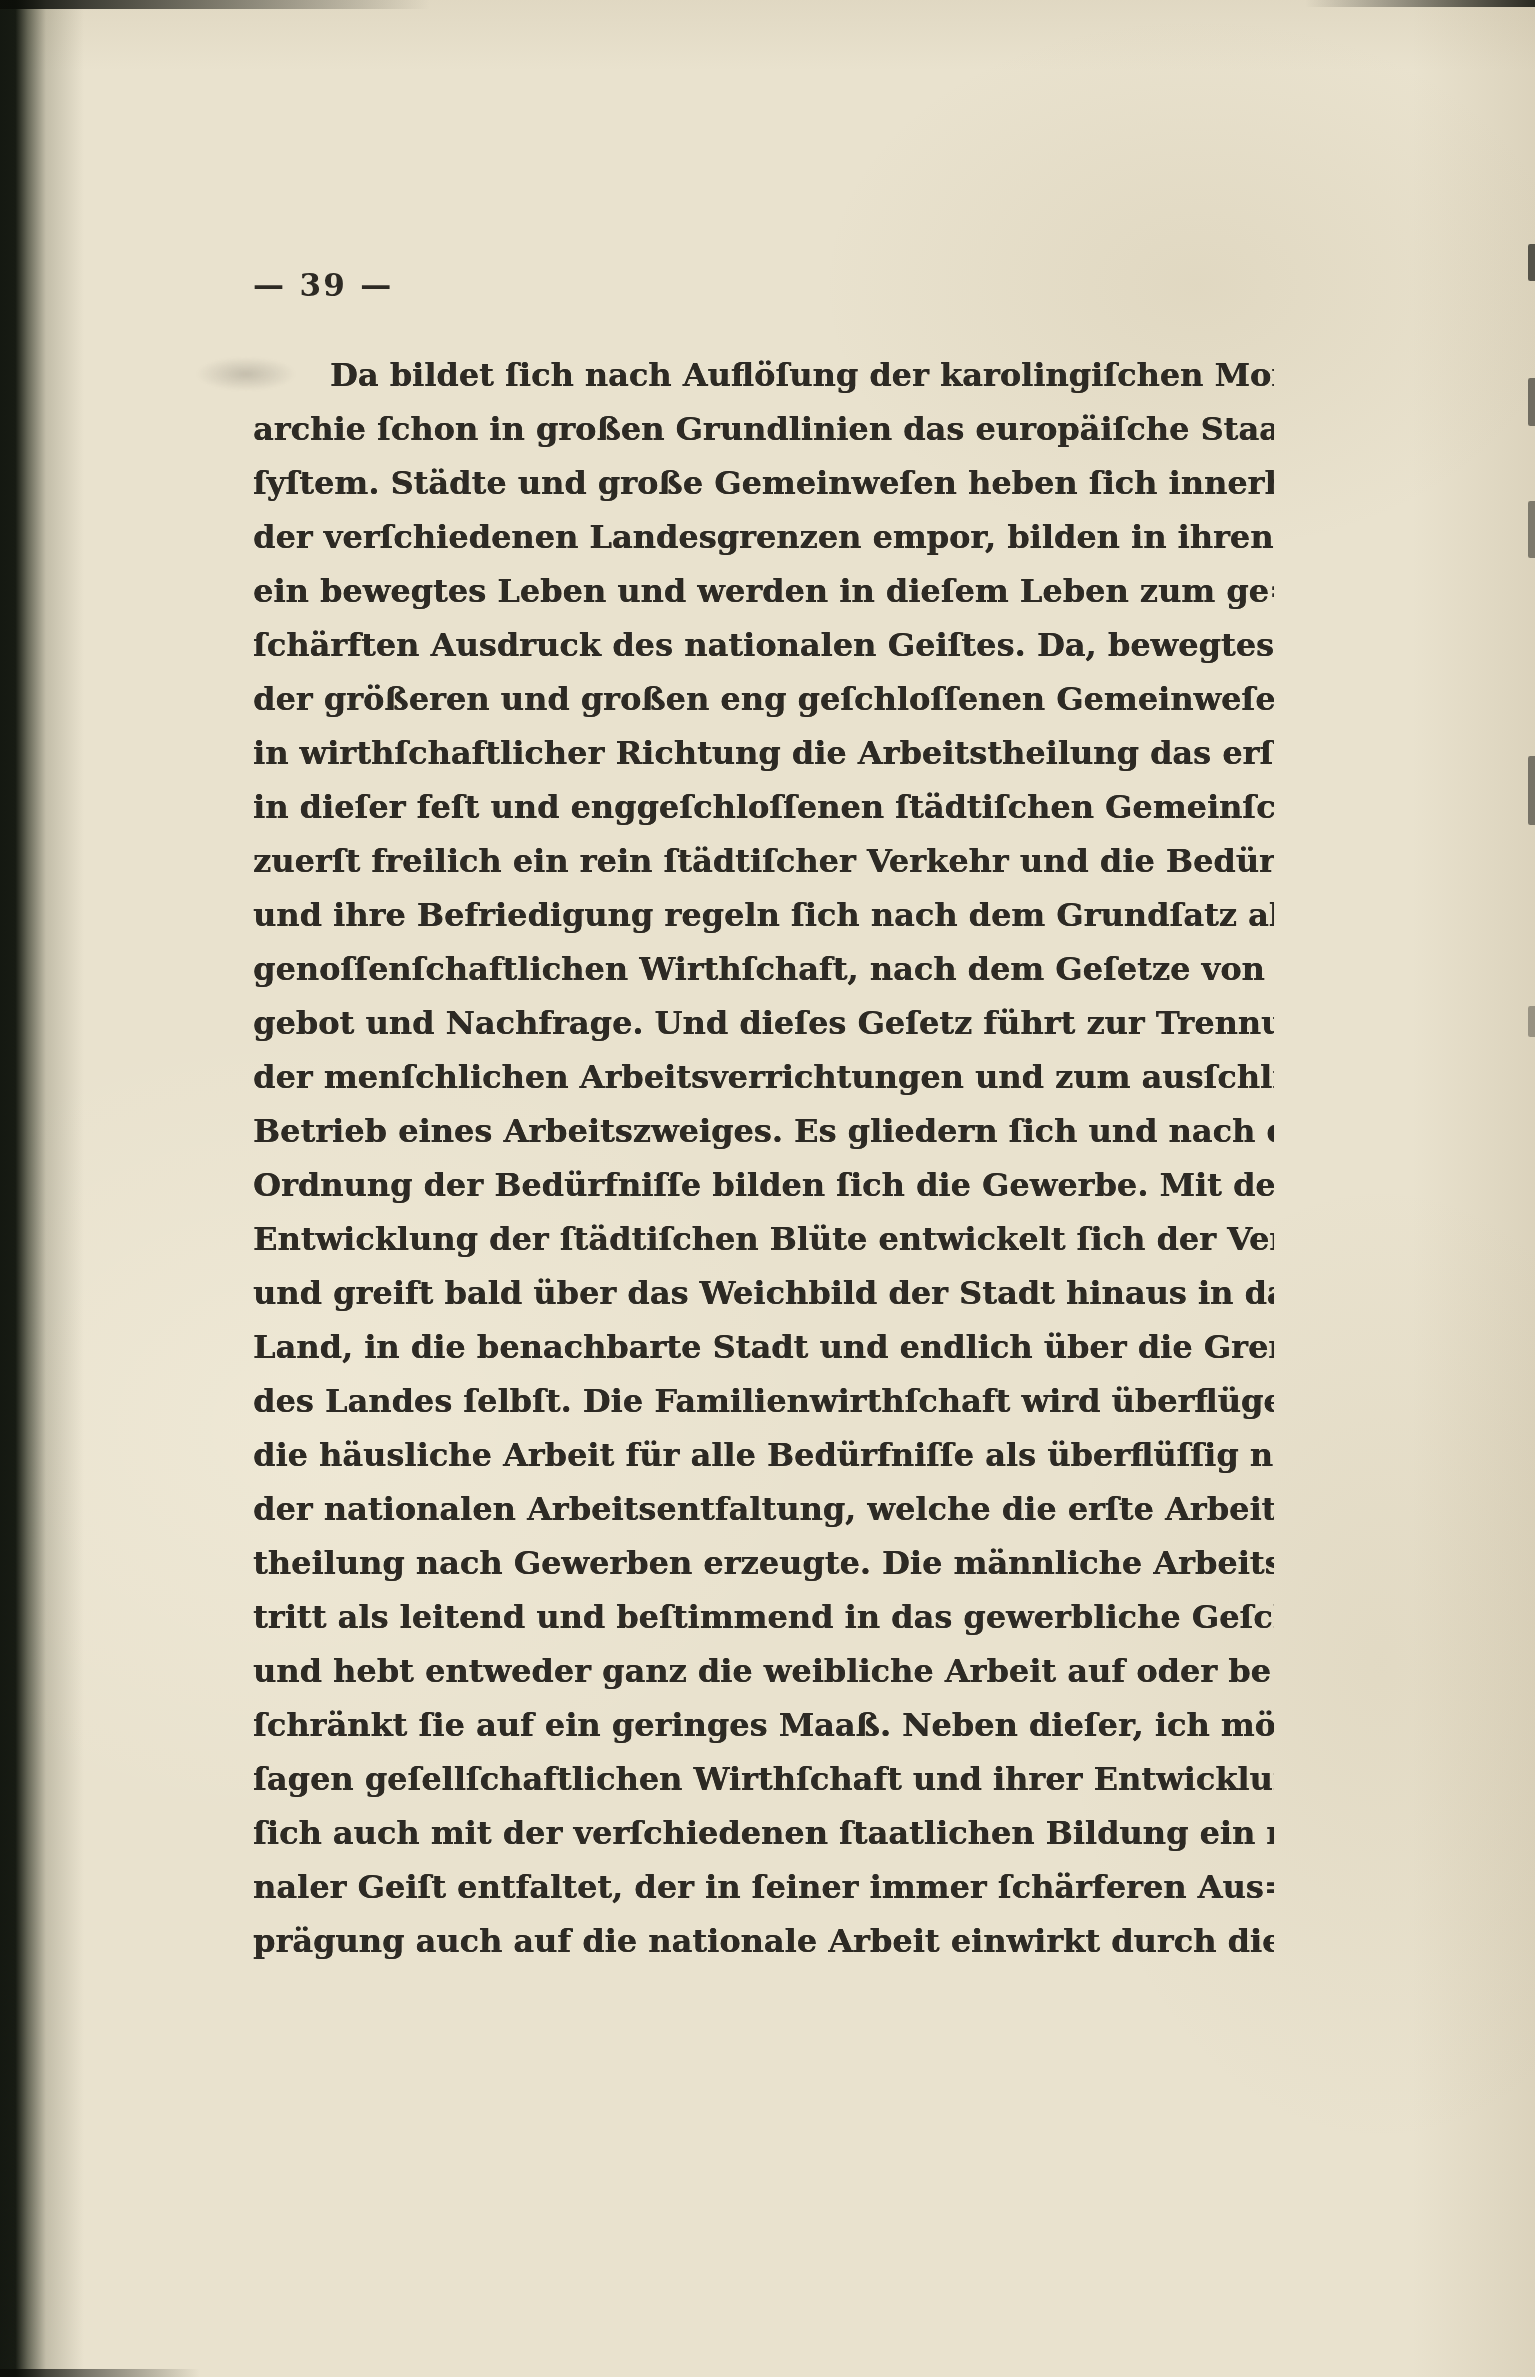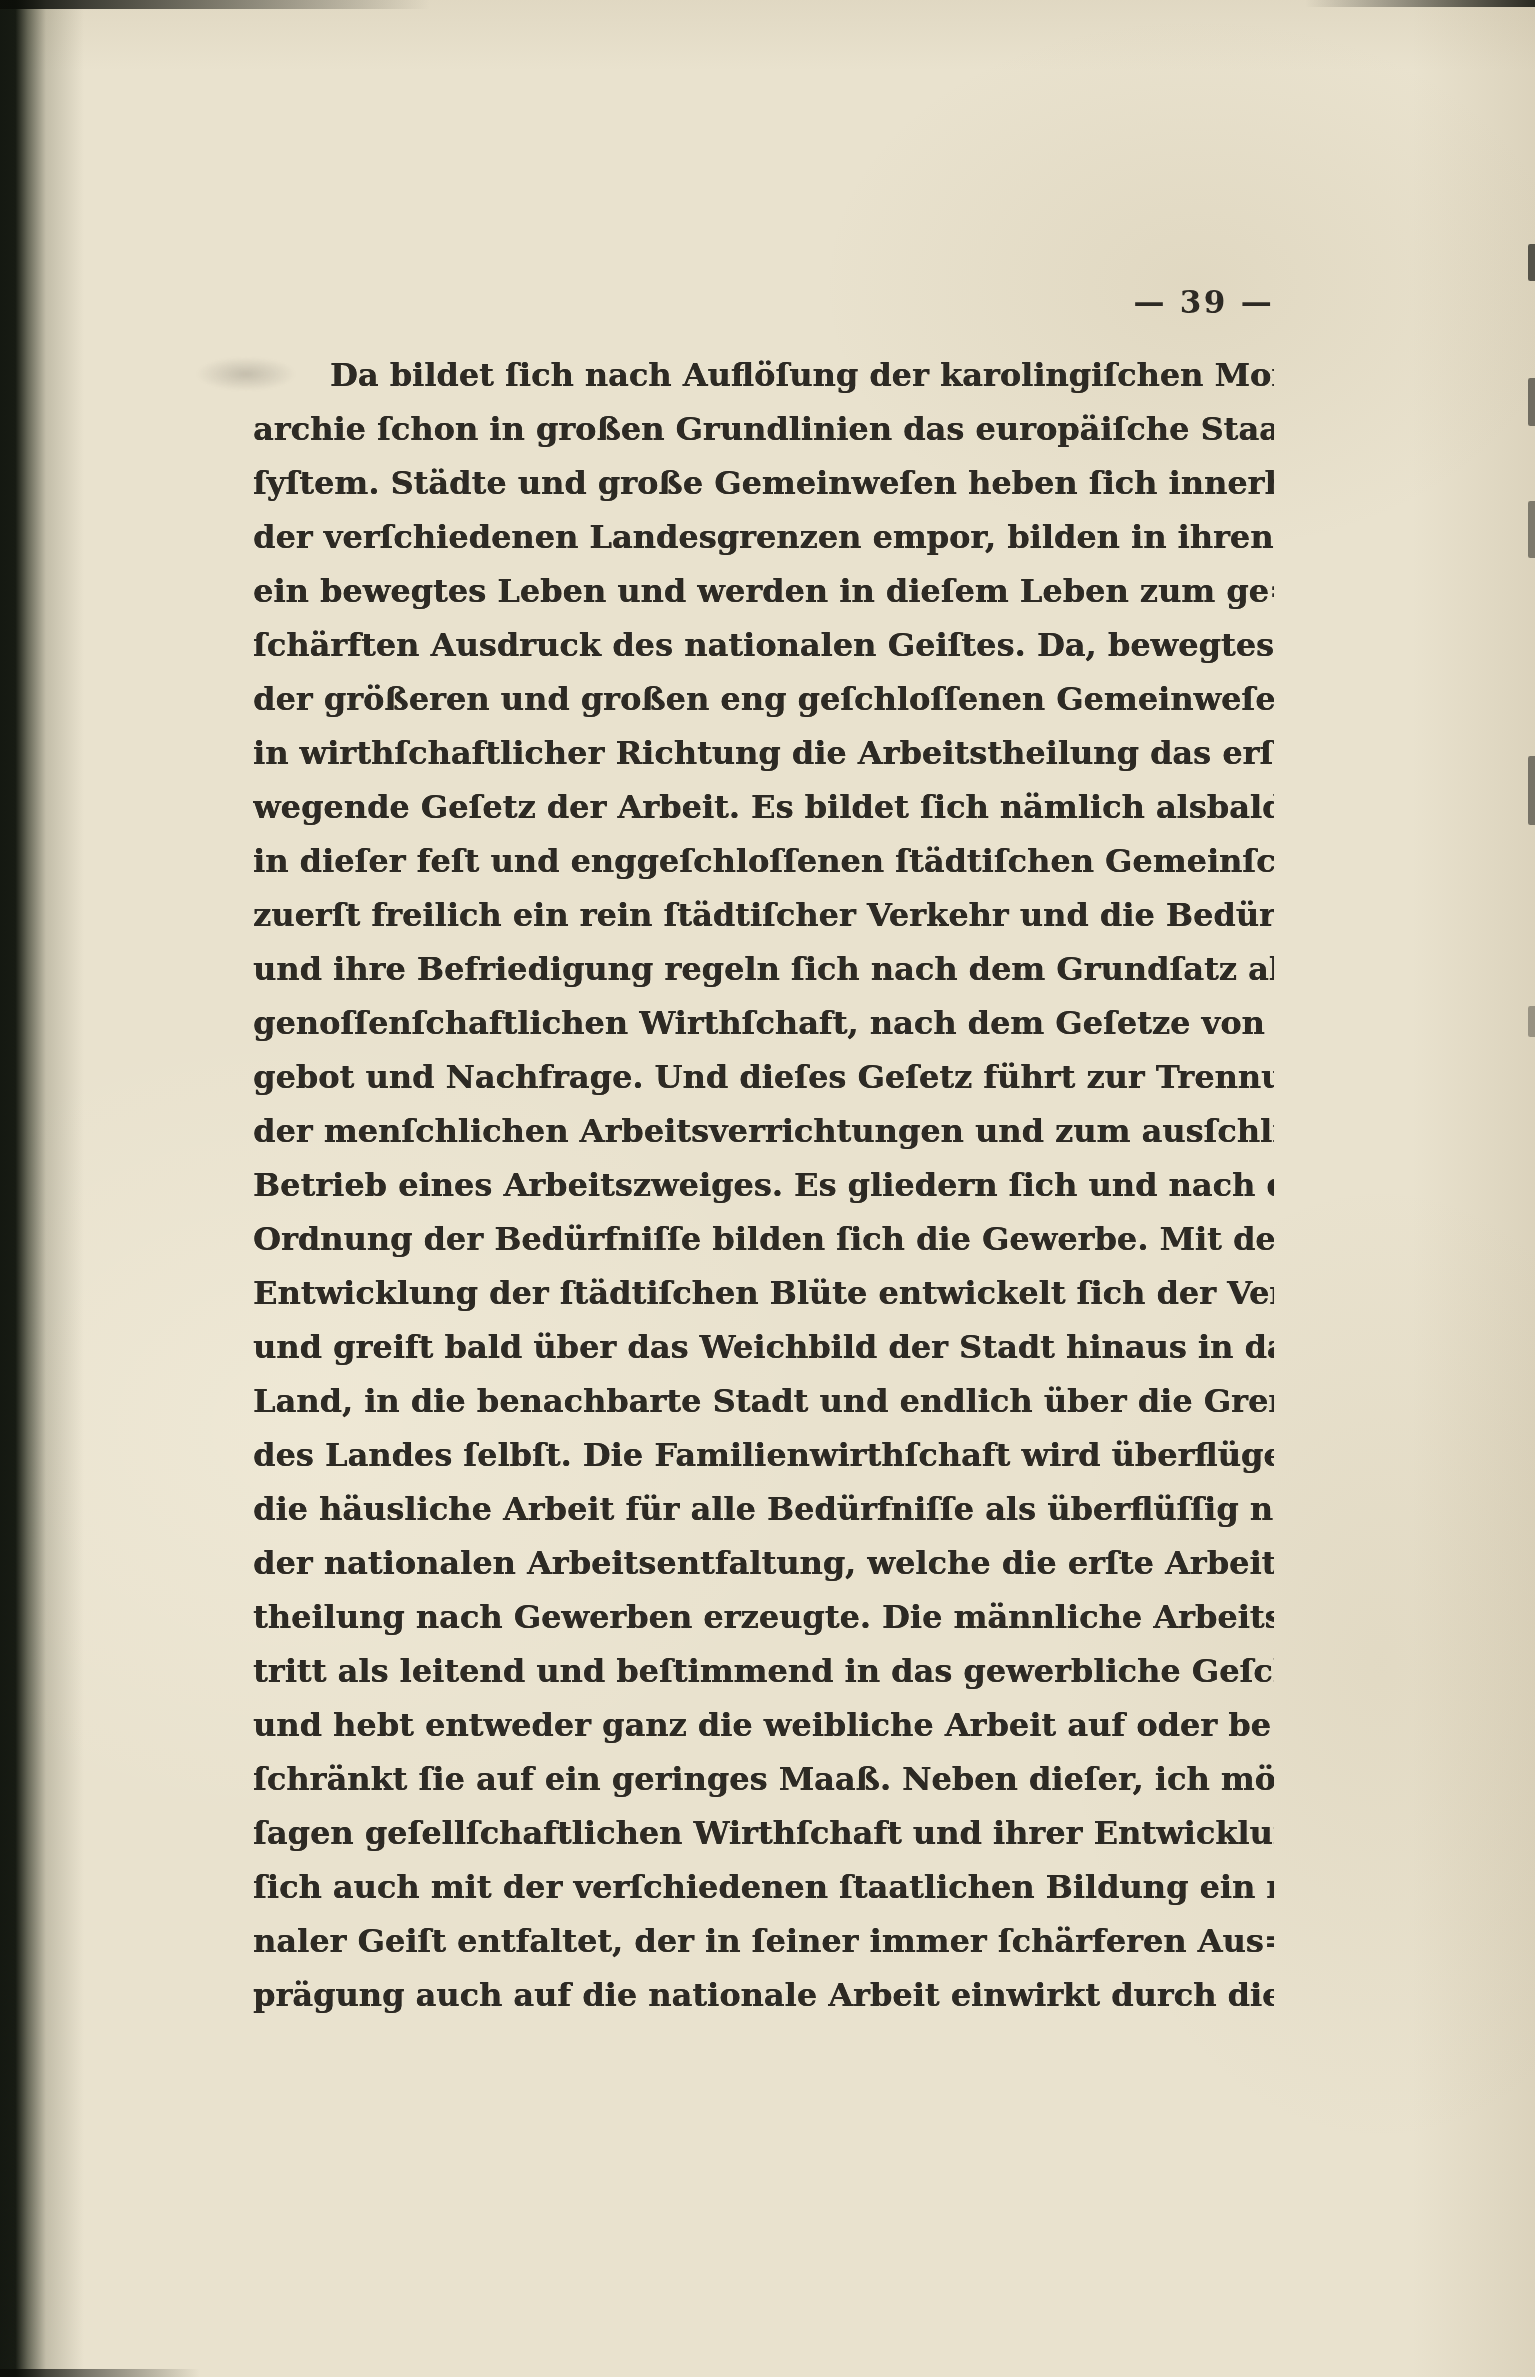--- a/index.html
+++ b/index.html
@@ -60,23 +60,23 @@
   .edge-mark.m5 { top: 1006px; height: 31px; opacity: .5; }
 
   .smudge {
     position: absolute; left: 196px; top: 357px; width: 100px; height: 34px;
     background: radial-gradient(ellipse at center, rgba(110,105,95,0.30), rgba(0,0,0,0) 70%);
     filter: blur(1.5px);
   }
 
   .page-number {
     position: absolute;
-    left: 253px; width: 1021px; top: 282px; height: 40px;
+    left: 253px; width: 1021px; top: 265px; height: 40px;
     line-height: 40px;
-    text-align: right;
+    text-align: left;
     font-size: 31px; font-weight: 700;
     letter-spacing: 2.3px;
     color: var(--ink, #2d2a24);
   }
 
   .text-block {
     position: absolute;
     left: 253px; top: 348px; width: 1021px;
     color: var(--ink, #2d2a24);
     font-size: 32px; font-weight: 700;
@@ -111,21 +111,20 @@
 
 <div class="text-block">
   <div class="text-line indent">Da bildet ſich nach Auflöſung der karolingiſchen Mon=</div>
   <div class="text-line">archie ſchon in großen Grundlinien das europäiſche Staaten=</div>
   <div class="text-line">ſyſtem. Städte und große Gemeinweſen heben ſich innerhalb</div>
   <div class="text-line">der verſchiedenen Landesgrenzen empor, bilden in ihren Mauern</div>
   <div class="text-line">ein bewegtes Leben und werden in dieſem Leben zum ge=</div>
   <div class="text-line">ſchärften Ausdruck des nationalen Geiſtes. Da, bewegtes</div>
   <div class="text-line">der größeren und großen eng geſchloſſenen Gemeinweſen, wird</div>
   <div class="text-line">in wirthſchaftlicher Richtung die Arbeitstheilung das erſte be=</div>
-  <div class="text-line">wegende Geſetz der Arbeit. Es bildet ſich nämlich alsbald</div>
   <div class="text-line">in dieſer feſt und enggeſchloſſenen ſtädtiſchen Gemeinſchaft</div>
   <div class="text-line">zuerſt freilich ein rein ſtädtiſcher Verkehr und die Bedürfniſſe</div>
   <div class="text-line">und ihre Befriedigung regeln ſich nach dem Grundſatz aller</div>
   <div class="text-line">genoſſenſchaftlichen Wirthſchaft, nach dem Geſetze von An=</div>
   <div class="text-line">gebot und Nachfrage. Und dieſes Geſetz führt zur Trennung</div>
   <div class="text-line">der menſchlichen Arbeitsverrichtungen und zum ausſchließlichen</div>
   <div class="text-line">Betrieb eines Arbeitszweiges. Es gliedern ſich und nach der</div>
   <div class="text-line">Ordnung der Bedürfniſſe bilden ſich die Gewerbe. Mit der</div>
   <div class="text-line">Entwicklung der ſtädtiſchen Blüte entwickelt ſich der Verkehr</div>
   <div class="text-line">und greift bald über das Weichbild der Stadt hinaus in das</div>

